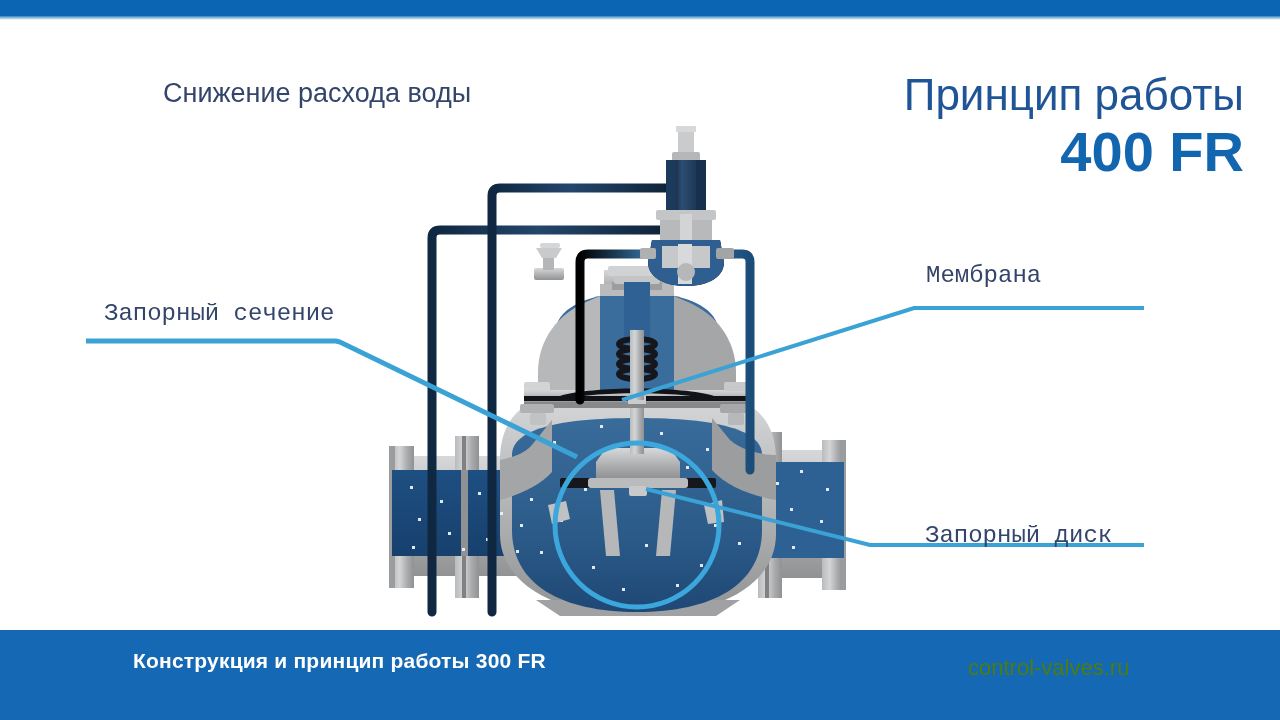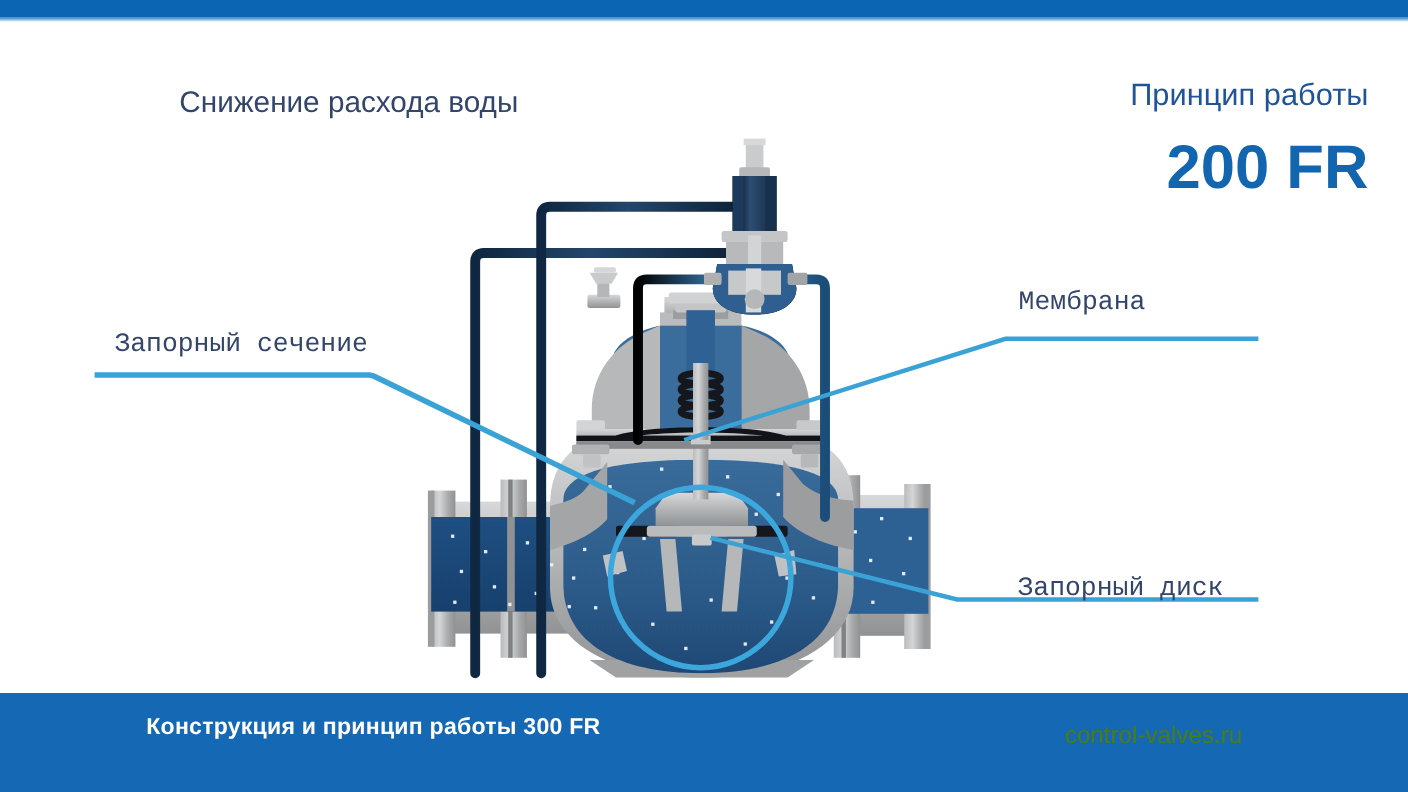--- a/index.html
+++ b/index.html
@@ -36,21 +36,21 @@
     font-size:22px; color:#4d7c0f; white-space:nowrap;
   }
 
   
   .subject {
     position:absolute; left:131px; top:78px;
     font-size:27px; color:#34456b; white-space:nowrap;margin-left:32px;
   }
   .title-main {
     position:absolute; right:36px; top:70px;
-    font-size:28px; color:#1f5496; white-space:nowrap; text-align:right;
+    font-size:44px; color:#1f5496; white-space:nowrap; text-align:right;
   }
   .title-model {
     position:absolute; right:36px; top:124px;
     font-size:56px; font-weight:bold; color:#1266b0;
     white-space:nowrap; text-align:right; line-height:1;
   }
 
   
   .callout { position:absolute; font-size:24px; color:#34456b; white-space:nowrap;font-family:Liberation Mono, monospace; }
   .cl-section  { left:104px; top:300px; }
@@ -63,21 +63,21 @@
 </head>
 <body>
 
 <div id="stage">
 
   <div class="topbar"></div>
   <div class="topbar-shadow"></div>
 
   <div class="subject">Снижение расхода воды</div>
   <div class="title-main">Принцип работы</div>
-  <div class="title-model">200 FR</div>
+  <div class="title-model">400 FR</div>
 
   <svg id="diagram" viewBox="0 0 1280 720">
     <defs>
       <linearGradient id="gMetalV" x1="0" y1="0" x2="1" y2="0">
         <stop offset="0%" stop-color="#b9bbbd"></stop>
         <stop offset="35%" stop-color="#d3d5d7"></stop>
         <stop offset="70%" stop-color="#a8aaac"></stop>
         <stop offset="100%" stop-color="#8f9193"></stop>
       </linearGradient>
       <linearGradient id="gMetalH" x1="0" y1="0" x2="0" y2="1">

